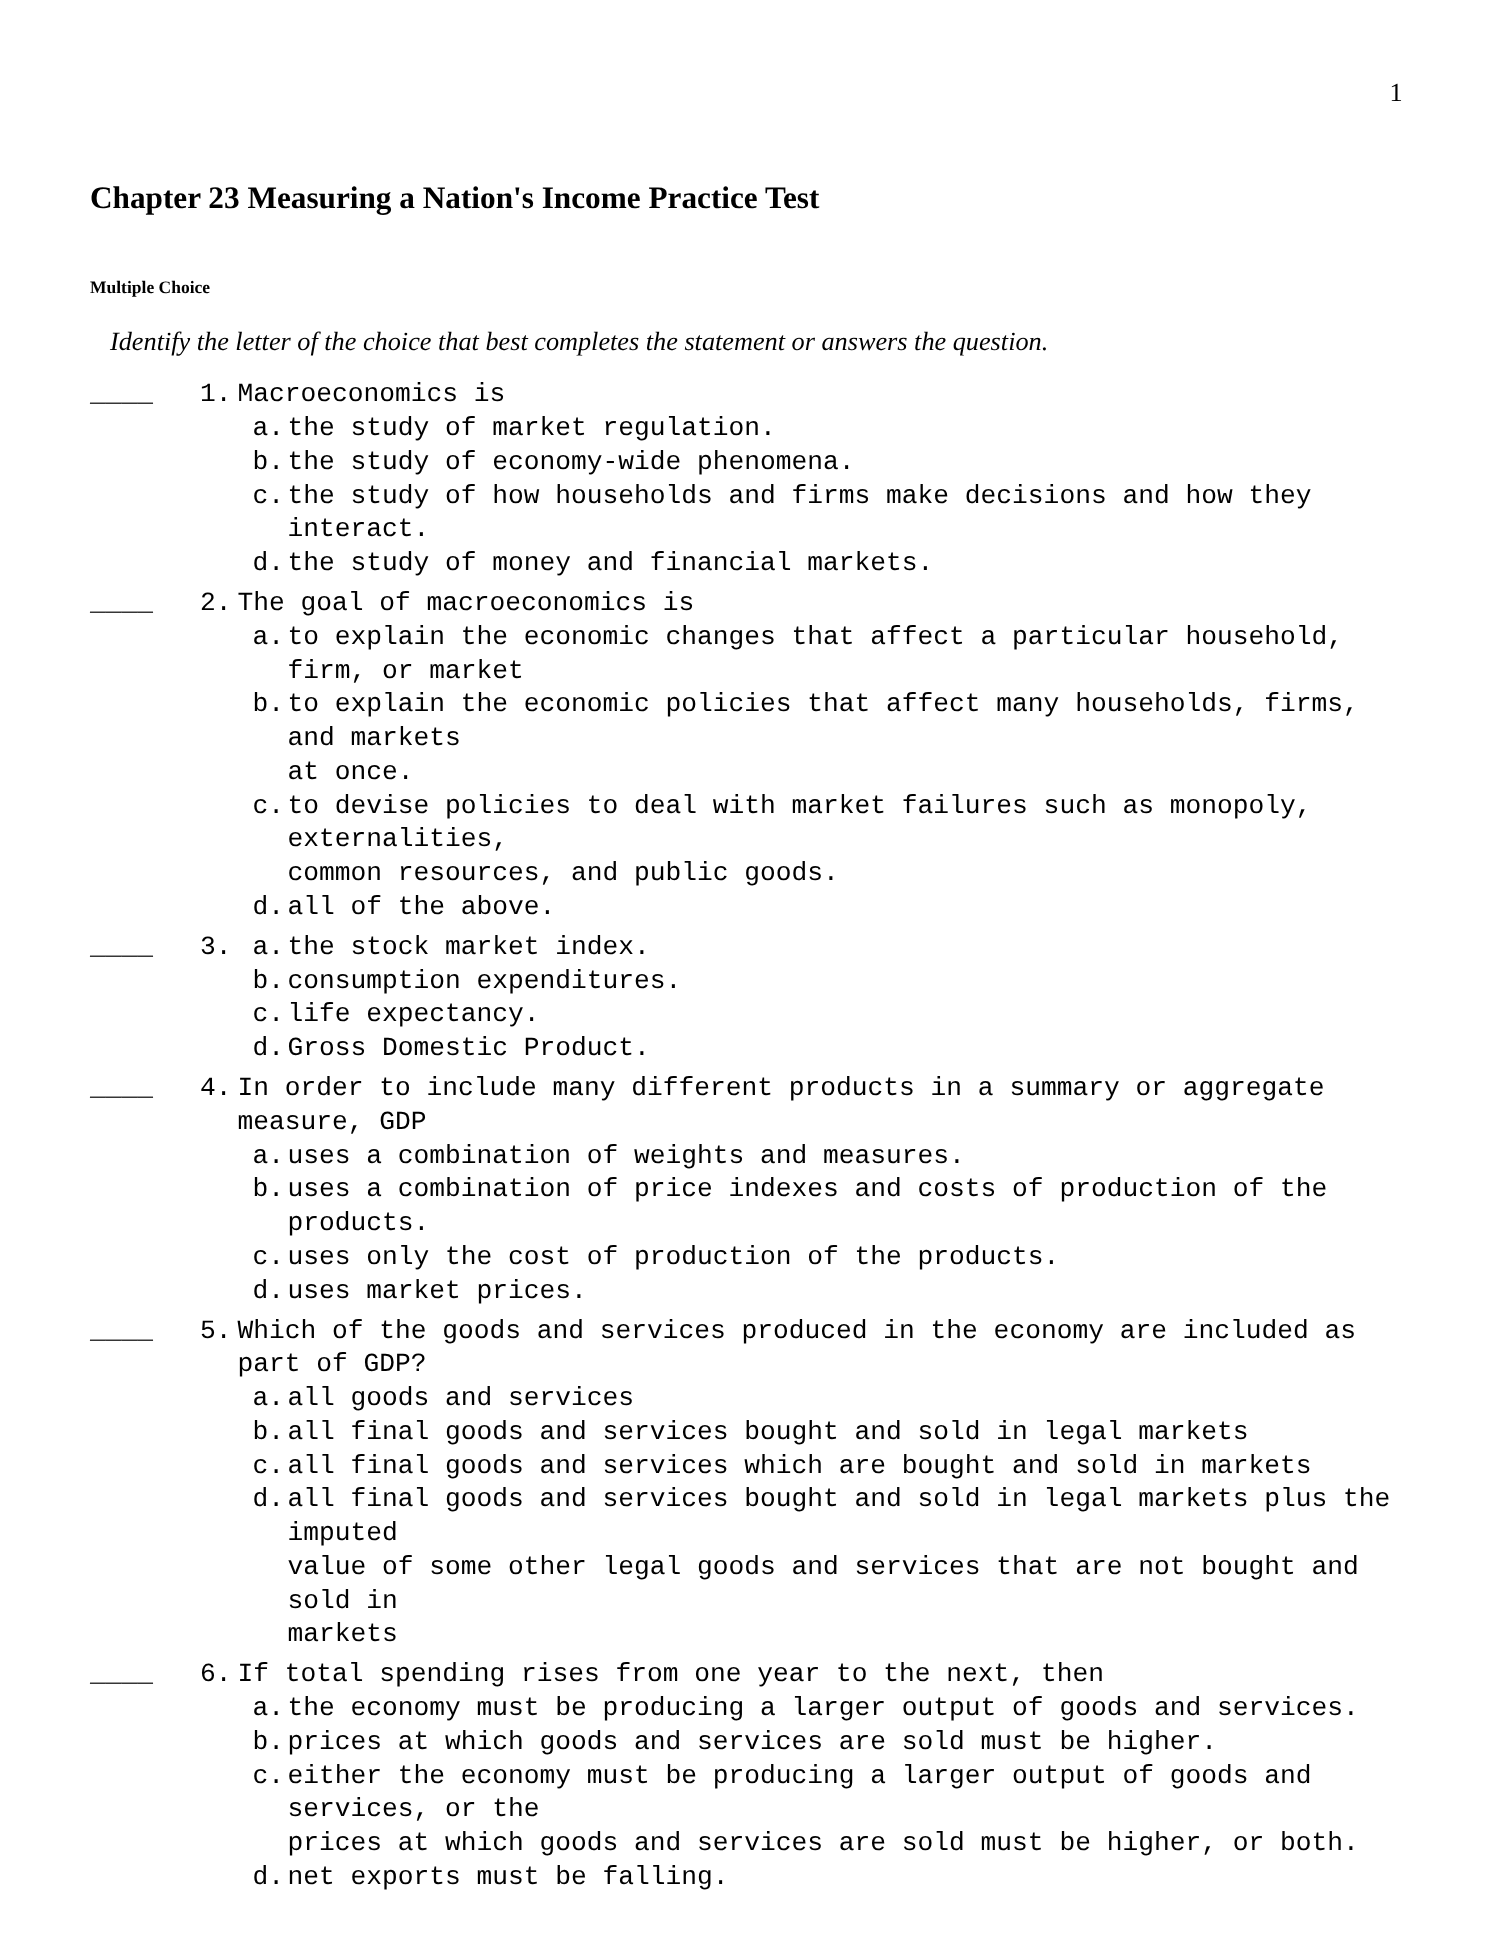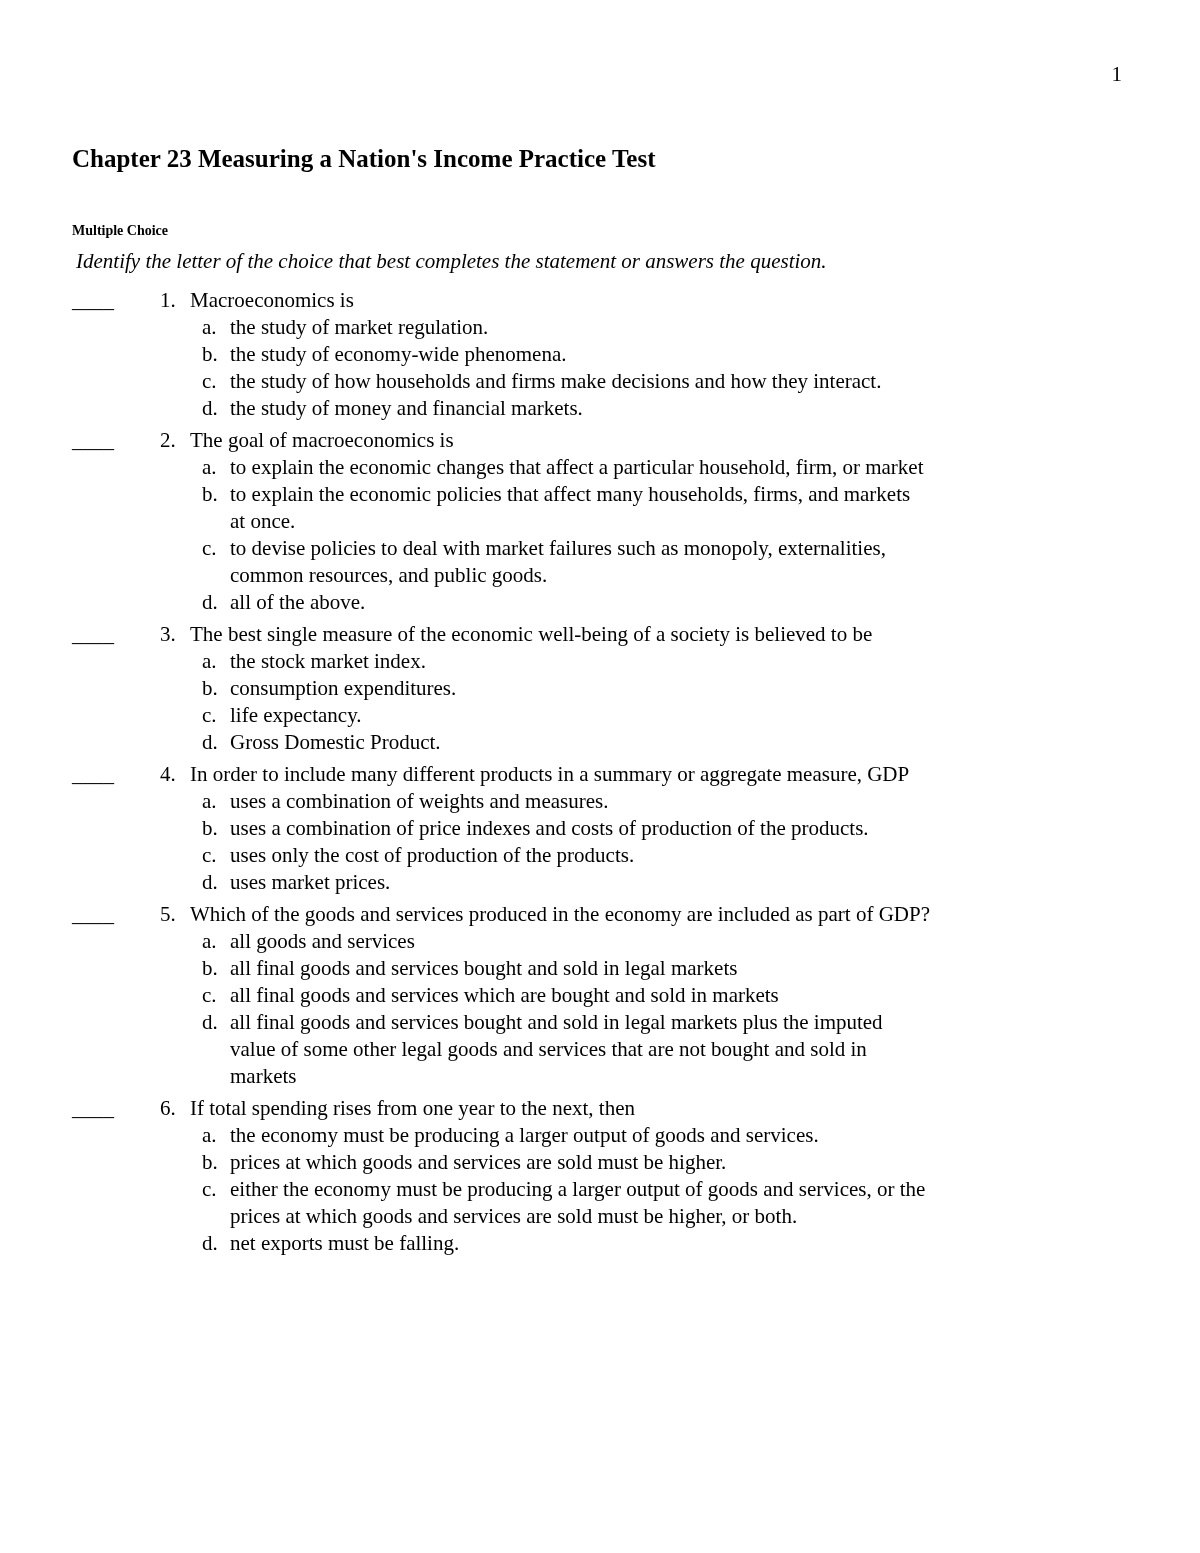--- a/index.html
+++ b/index.html
@@ -32,25 +32,26 @@
     line-height: 30px;
     font-weight: bold;
   }
   .section-heading {
     margin: 43px 0 0 0;
     font-size: 14px;
     line-height: 27px;
     font-weight: bold;
   }
   .instructions {
-    margin: 4px;
+    margin: 16px;
     font-style: italic;
   }
   .questions {
     margin-top: 12px;
+    font-family: Liberation Mono, monospace;
   }
   .question {
     display: grid;
     grid-template-columns: 88px 30px 1fr;
     align-items: start;
   }
   .question + .question {
     margin-top: 5px;
   }
   .blank {
@@ -140,21 +141,20 @@
     <span class="text">all of the above.</span>
   </div>
 </div>
     </div>
   </div>
 
   <div class="question">
     <span class="blank">____</span>
     <span class="qnum">3.</span>
     <div class="qbody">
-      <div class="stem">The best single measure of the economic well-being of a society is believed to be</div>
       <div class="options">
   <div class="option">
     <span class="letter">a.</span>
     <span class="text">the stock market index.</span>
   </div>
 
   <div class="option">
     <span class="letter">b.</span>
     <span class="text">consumption expenditures.</span>
   </div>

